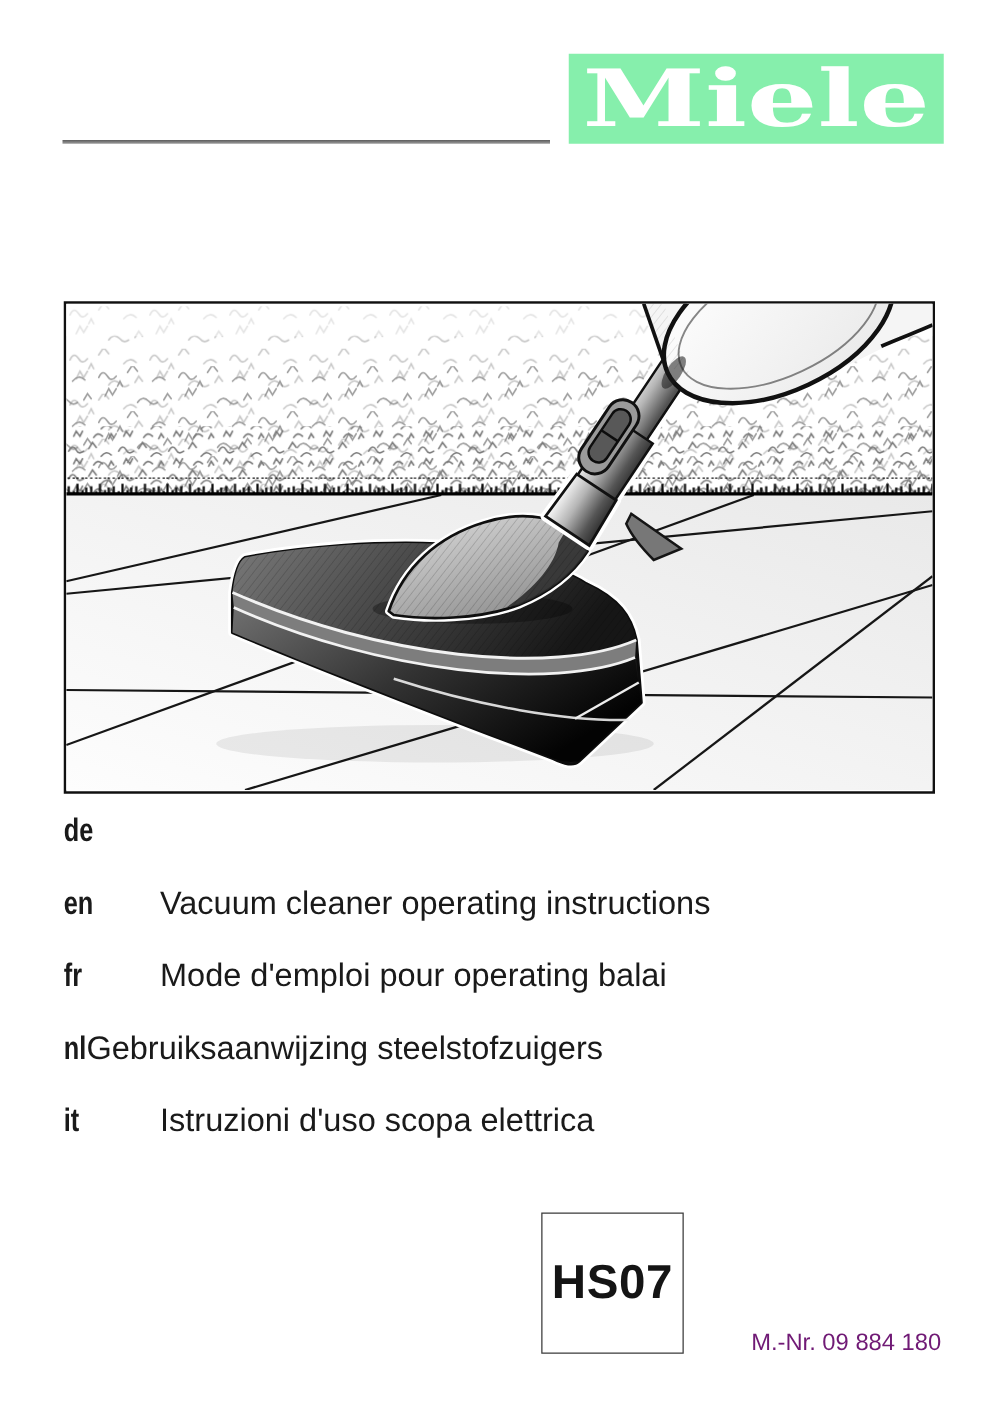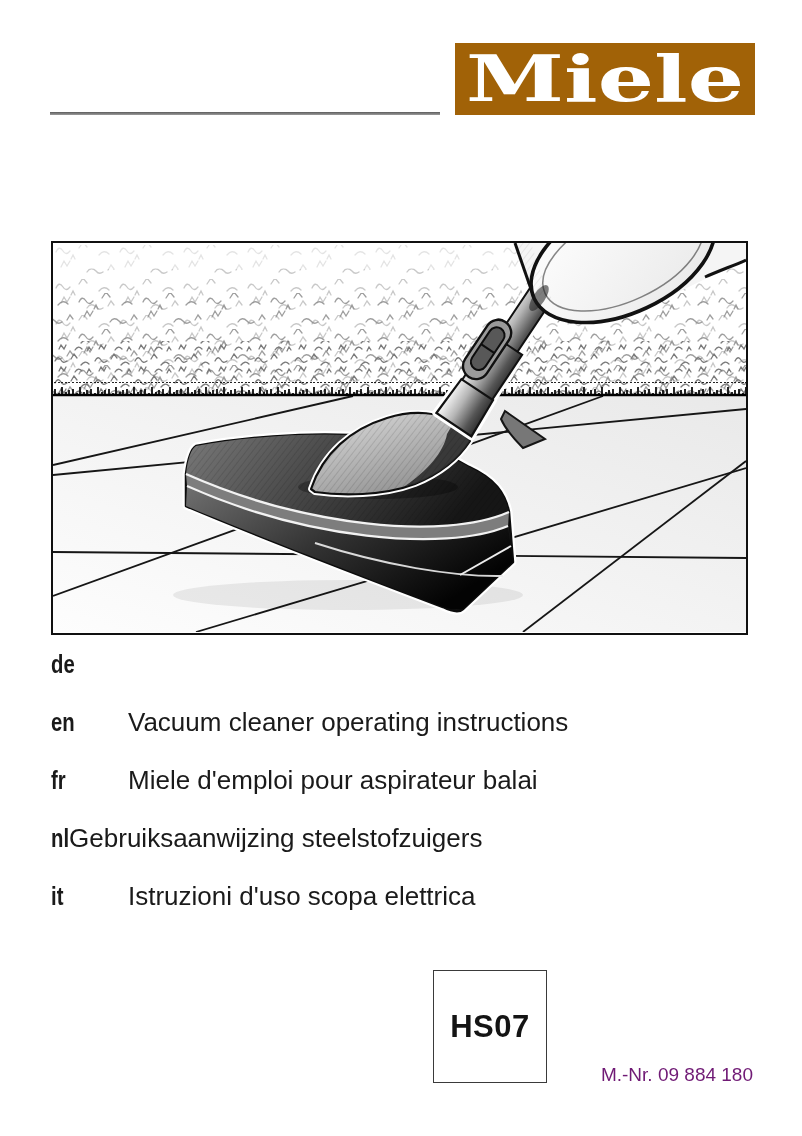--- a/index.html
+++ b/index.html
@@ -9,21 +9,21 @@
   }
   .page { position:absolute; inset:0; }
 
   
   .rule {
     position:absolute; left:50px; top:112px; width:390px; height:3px;
     background:linear-gradient(#5c5c5c,#9c9c9c);
   }
   .logo {
     position:absolute; left:455px; top:43px; width:300px; height:72px;
-    background:#a16207; overflow:hidden;
+    background:#86efac; overflow:hidden;
   }
   .logo svg { display:block; }
   .logo-text {
     fill:#ffffff; font-family:"DejaVu Serif","Liberation Serif",serif; font-weight:bold;
   }
 
   
   .illustration-frame {
     position:absolute; left:51px; top:241px; width:697px; height:394px;
     border:2px solid #101010; box-sizing:border-box; background:#ffffff;
@@ -40,21 +40,21 @@
   .lang-row.tab .code { width:57px; flex:0 0 57px; }
   .lang-row:not(.tab) .text { margin-left:-5px; }
   .lang-row .text { white-space:pre;margin-left:20px; }
 
   
   .model-box {
     position:absolute; left:433px; top:970px; width:114px; height:113px;
     border:1.5px solid #3a3a3a; box-sizing:border-box;
     display:flex; align-items:center; justify-content:center;
   }
-  .model-box .model-label { font-size:31px; font-weight:bold; color:#141414; letter-spacing:0.5px; }
+  .model-box .model-label { font-size:38px; font-weight:bold; color:#141414; letter-spacing:0.5px; }
   .mnr {
     position:absolute; left:553px; top:1064px; width:200px; text-align:right;
     font-size:19px; color:#701a75;
   }
 </style>
 </head>
 <body>
 
 <div class="page">
 
@@ -220,21 +220,21 @@
   <div class="lang-list">
     <div class="lang-row">
       <span class="code">de</span>
     </div>
     <div class="lang-row tab">
       <span class="code">en</span>
       <span class="text">Vacuum cleaner operating instructions</span>
     </div>
     <div class="lang-row tab">
       <span class="code">fr</span>
-      <span class="text">Miele d'emploi pour aspirateur balai</span>
+      <span class="text">Mode d'emploi pour operating balai</span>
     </div>
     <div class="lang-row">
       <span class="code">nl</span>
       <span class="text">Gebruiksaanwijzing steelstofzuigers</span>
     </div>
     <div class="lang-row tab">
       <span class="code">it</span>
       <span class="text">Istruzioni d'uso scopa elettrica</span>
     </div>
   </div>

